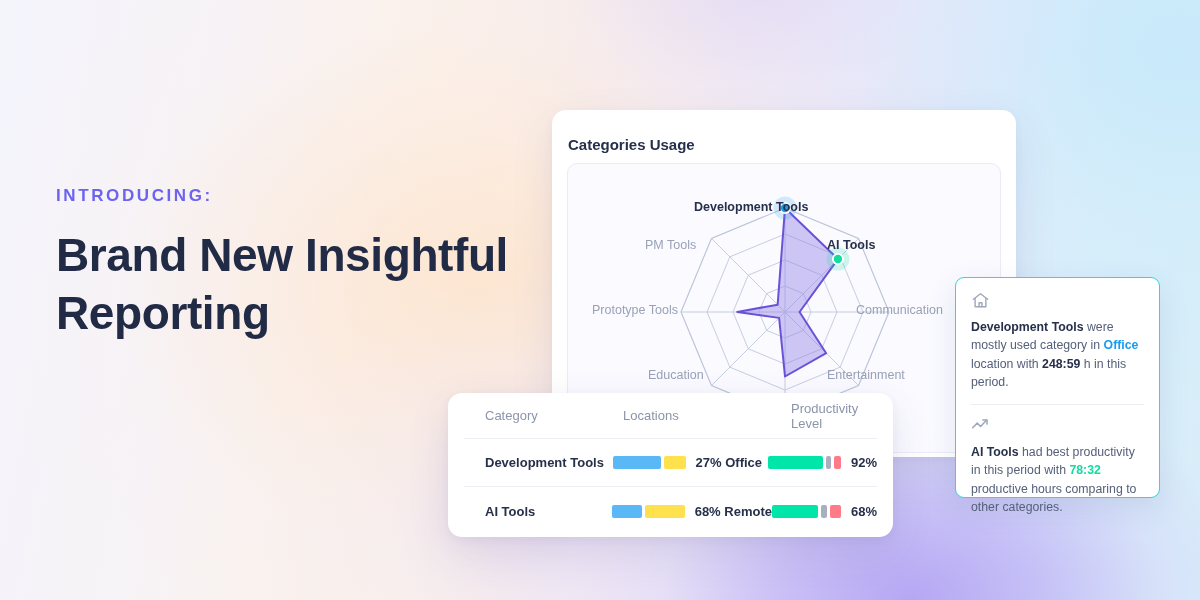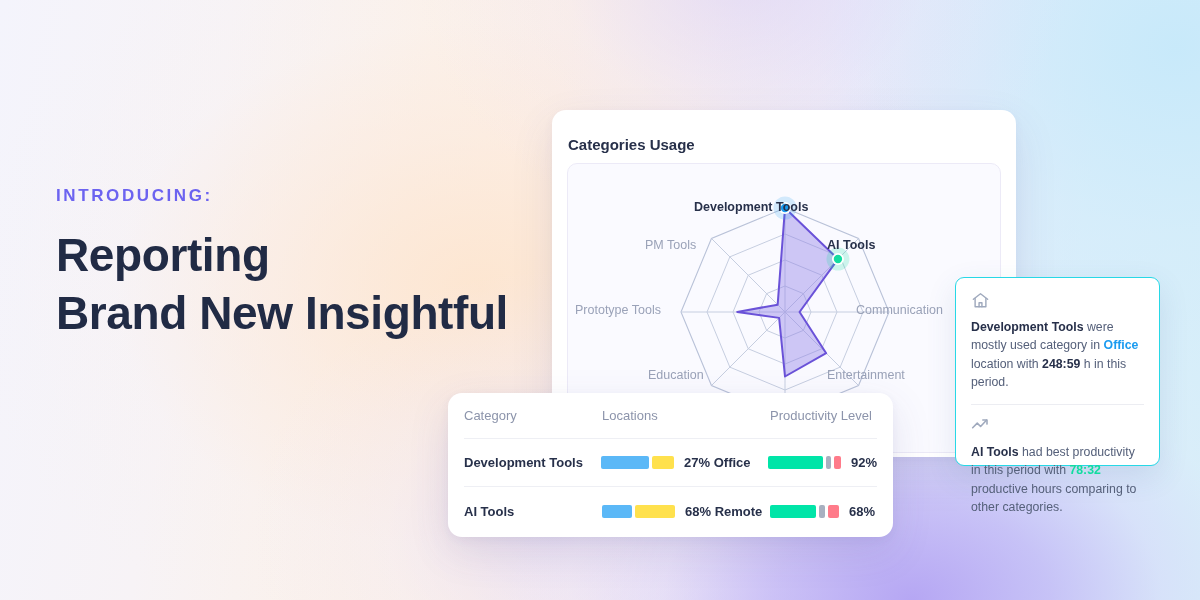--- a/index.html
+++ b/index.html
@@ -134,21 +134,21 @@
   }
   .t-row {
     display: flex;
     align-items: center;
     height: 48px;
   }
   .t-head { height: 46px; border-bottom: 1px solid #eeeff4; }
   .t-body-row { height: 48px; border-bottom: 1px solid #eeeff4; }
   .t-body-row.last { border-bottom: none; }
 
-  .c-cat  { width: 138px; }
+  .c-cat  { width: 138px; margin-left: 21px; }
   .c-loc  { width: 168px; }
   .c-prod { flex: 1; }
 
   .th {
     font-size: 13px;
     color: #8c94ab;
     font-weight: 400;
   }
   .td-cat {
     font-size: 13px;
@@ -165,21 +165,21 @@
     font-size: 13px;
     font-weight: 700;
     color: #27304a;
     white-space: nowrap;
   }
 
   
   .insight-card {
     position: absolute;
     left: 955px; top: 277px;
-    width: 205px; height: 189px;
+    width: 205px; height: 221px;
     background: #ffffff;
     border: 1.6px solid #27d8e6;
     border-radius: 9px;
     box-shadow: 0 10px 30px rgba(60,90,140,0.12);
     padding: 13px 15px 0 15px;
   }
   .ins-block { }
   .ins-icon { color: #9fa9bd; height: 20px; margin-bottom: 7px; }
   .ins-icon svg { display: block; }
   .ins-text {
@@ -205,22 +205,22 @@
   <div class="bg-layer bg-base"></div>
   <div class="bg-layer bg-warm"></div>
   <div class="bg-layer bg-blue-tr"></div>
   <div class="bg-layer bg-lav-top"></div>
   <div class="bg-layer bg-purple-soft-left"></div>
   <div class="bg-layer bg-purple-glow"></div>
 
   <div class="hero">
     <div class="eyebrow">INTRODUCING:</div>
     <div class="headline">
+      <div>Brand New Insightful</div>
       <div>Reporting</div>
-      <div>Brand New Insightful</div>
     </div>
   </div>
 
   <div class="dash-card">
     <div class="dash-title">Categories Usage</div>
 
     <div class="chart-panel">
       <div class="radar-wrap">
         <svg width="434" height="290" viewBox="0 0 434 290">
           <g transform="translate(217,148)">
@@ -254,21 +254,21 @@
               <circle cx="52.95" cy="-52.95" r="4.2" fill="#13dca0"></circle>
             </g>
           </g>
         </svg>
 
         <div class="rx-label active" style="left:126px; top:36px;">Development Tools</div>
         <div class="rx-label active" style="left:259px; top:74px;">AI Tools</div>
         <div class="rx-label" style="left:288px; top:139px;">Communication</div>
         <div class="rx-label" style="left:259px; top:204px;">Entertainment</div>
         <div class="rx-label" style="left:80px; top:204px;">Education</div>
-        <div class="rx-label" style="left:7px; top:139px;">Prototype Tools</div>
+        <div class="rx-label" style="left:24px; top:139px;">Prototype Tools</div>
         <div class="rx-label" style="left:77px; top:74px;">PM Tools</div>
       </div>
     </div>
   </div>
 
   <div class="table-card">
 
     <div class="t-row t-head">
       <div class="c-cat th">Category</div>
       <div class="c-loc th">Locations</div>

